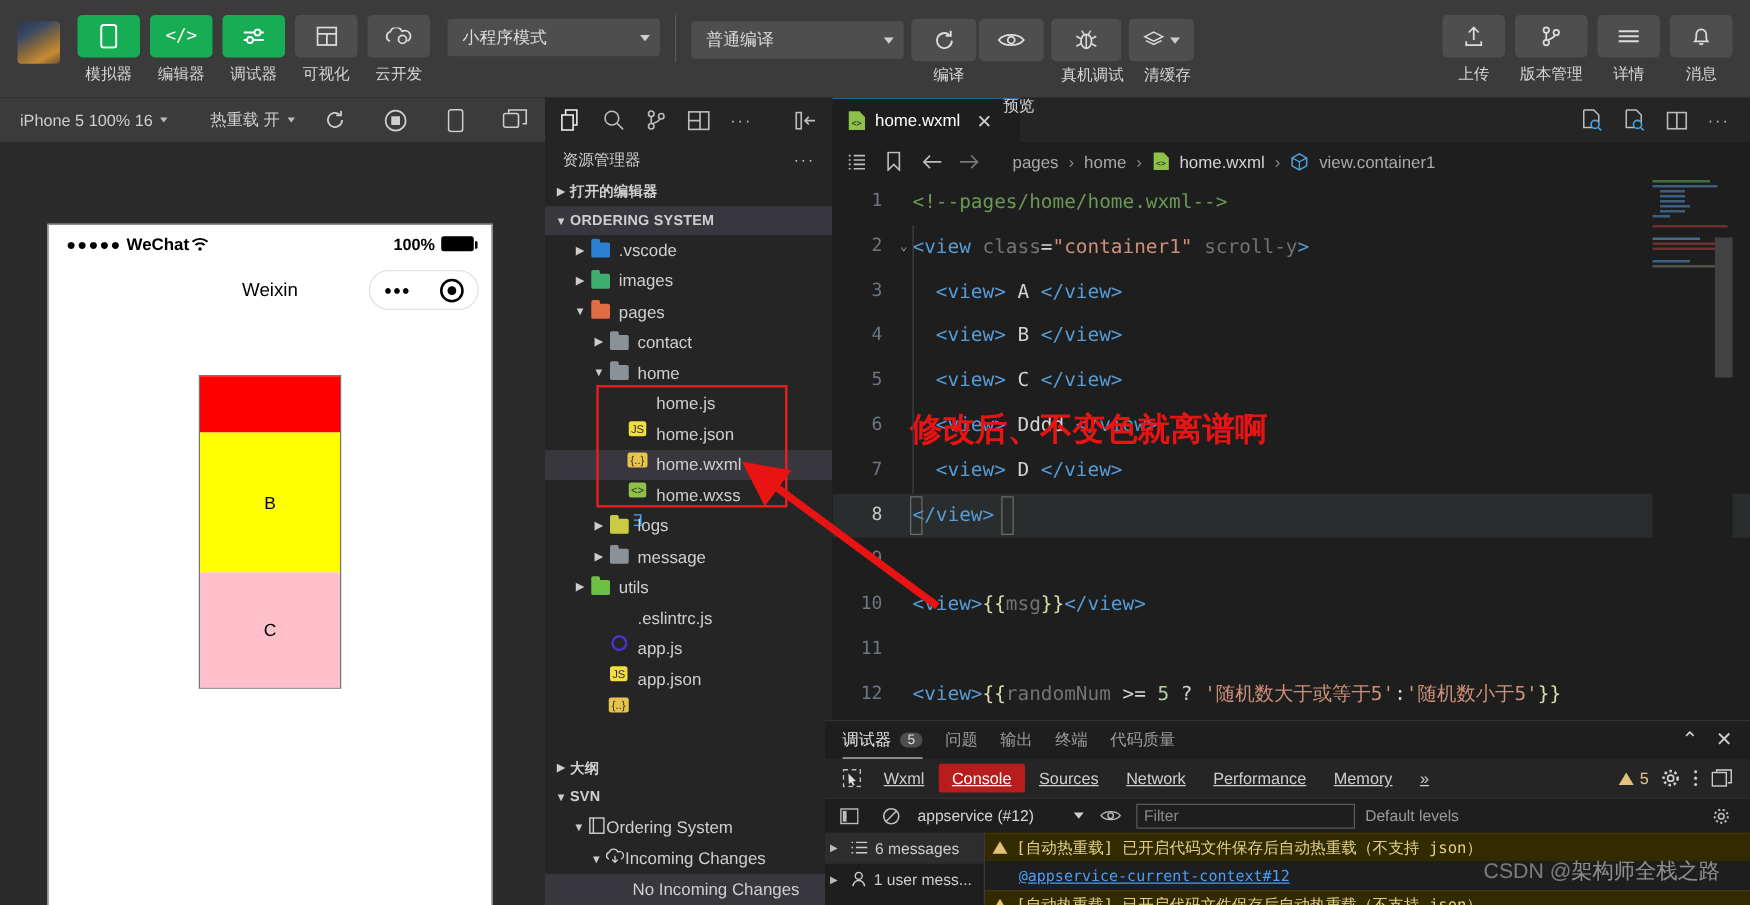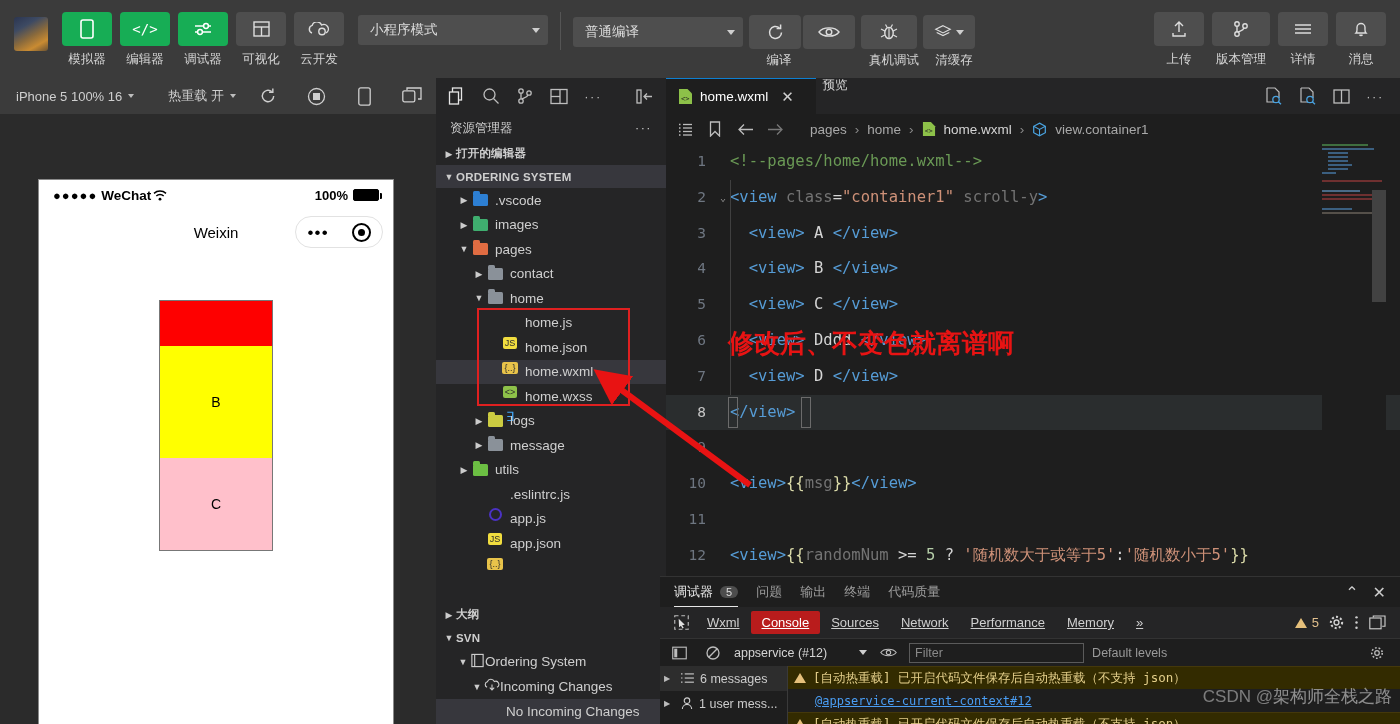--- a/index.html
+++ b/index.html
@@ -34,21 +34,21 @@
   .tbtn.wide .sq { width: 58px; }
 
   .sep { width: 1px; height: 38px; background: #555; margin: 0 12px; }
 
   .dropdown {
     height: 30px; background: #4e4e4e; border-radius: 3px; display: flex; align-items: center;
     padding: 0 8px 0 12px; color: #dcdcdc; font-size: 13.5px; margin-top: 3px; cursor: pointer;
   }
   .dropdown .dv { flex: 1; }
   .caret { width: 0; height: 0; border-left: 4px solid transparent; border-right: 4px solid transparent; border-top: 5px solid #cfcfcf; margin-left: 10px; }
-  .dd1 { width: 190px; margin-left: 14px; }
+  .dd1 { width: 170px; margin-left: 14px; }
   .dd2 { width: 170px; }
 
   .iconbtn {
     width: 52px; height: 34px; border-radius: 4px; display: flex; align-items: center; justify-content: center;
     cursor: pointer;
   }
   .iconbtn.tint { background: #4e4e4e; }
   .grouplbls { display: flex; }
   .grouplbls .lbl { font-size: 12.5px; color: #d6d6d6; text-align: center; white-space: nowrap; }
 
@@ -198,21 +198,21 @@
   .cb-right { flex: 1; overflow: hidden; }
   .logline { min-height: 23px; display: flex; align-items: center; gap: 7px; padding: 2px 6px; font-size: 12.5px; font-family: "DejaVu Sans Mono", monospace; }
   .logline.warnrow { background: #332b00; color: #e4cf8a; border-top: 1px solid #44380b; }
   .logline.linkrow { background: #1e1e1e; }
   .loglink { color: #4a9ef5; text-decoration: underline; font-size: 12px; }
 
   
   .redrect { position: absolute; border: 2px solid #e02020; pointer-events: none; }
   .arrow-svg { position: absolute; pointer-events: none; }
   .watermark {
-    position: absolute; right: 8px; bottom: 16px; color: rgba(255,255,255,0.42); font-size: 17px;
+    position: absolute; right: 24px; bottom: 16px; color: rgba(255,255,255,0.42); font-size: 17px;
     white-space: nowrap; pointer-events: none;
   }
   .watermark .b { color: rgba(235,235,235,0.55); }
 </style>
 </head>
 <body>
 
 <div id="app">
 
   <div class="toolbar">

